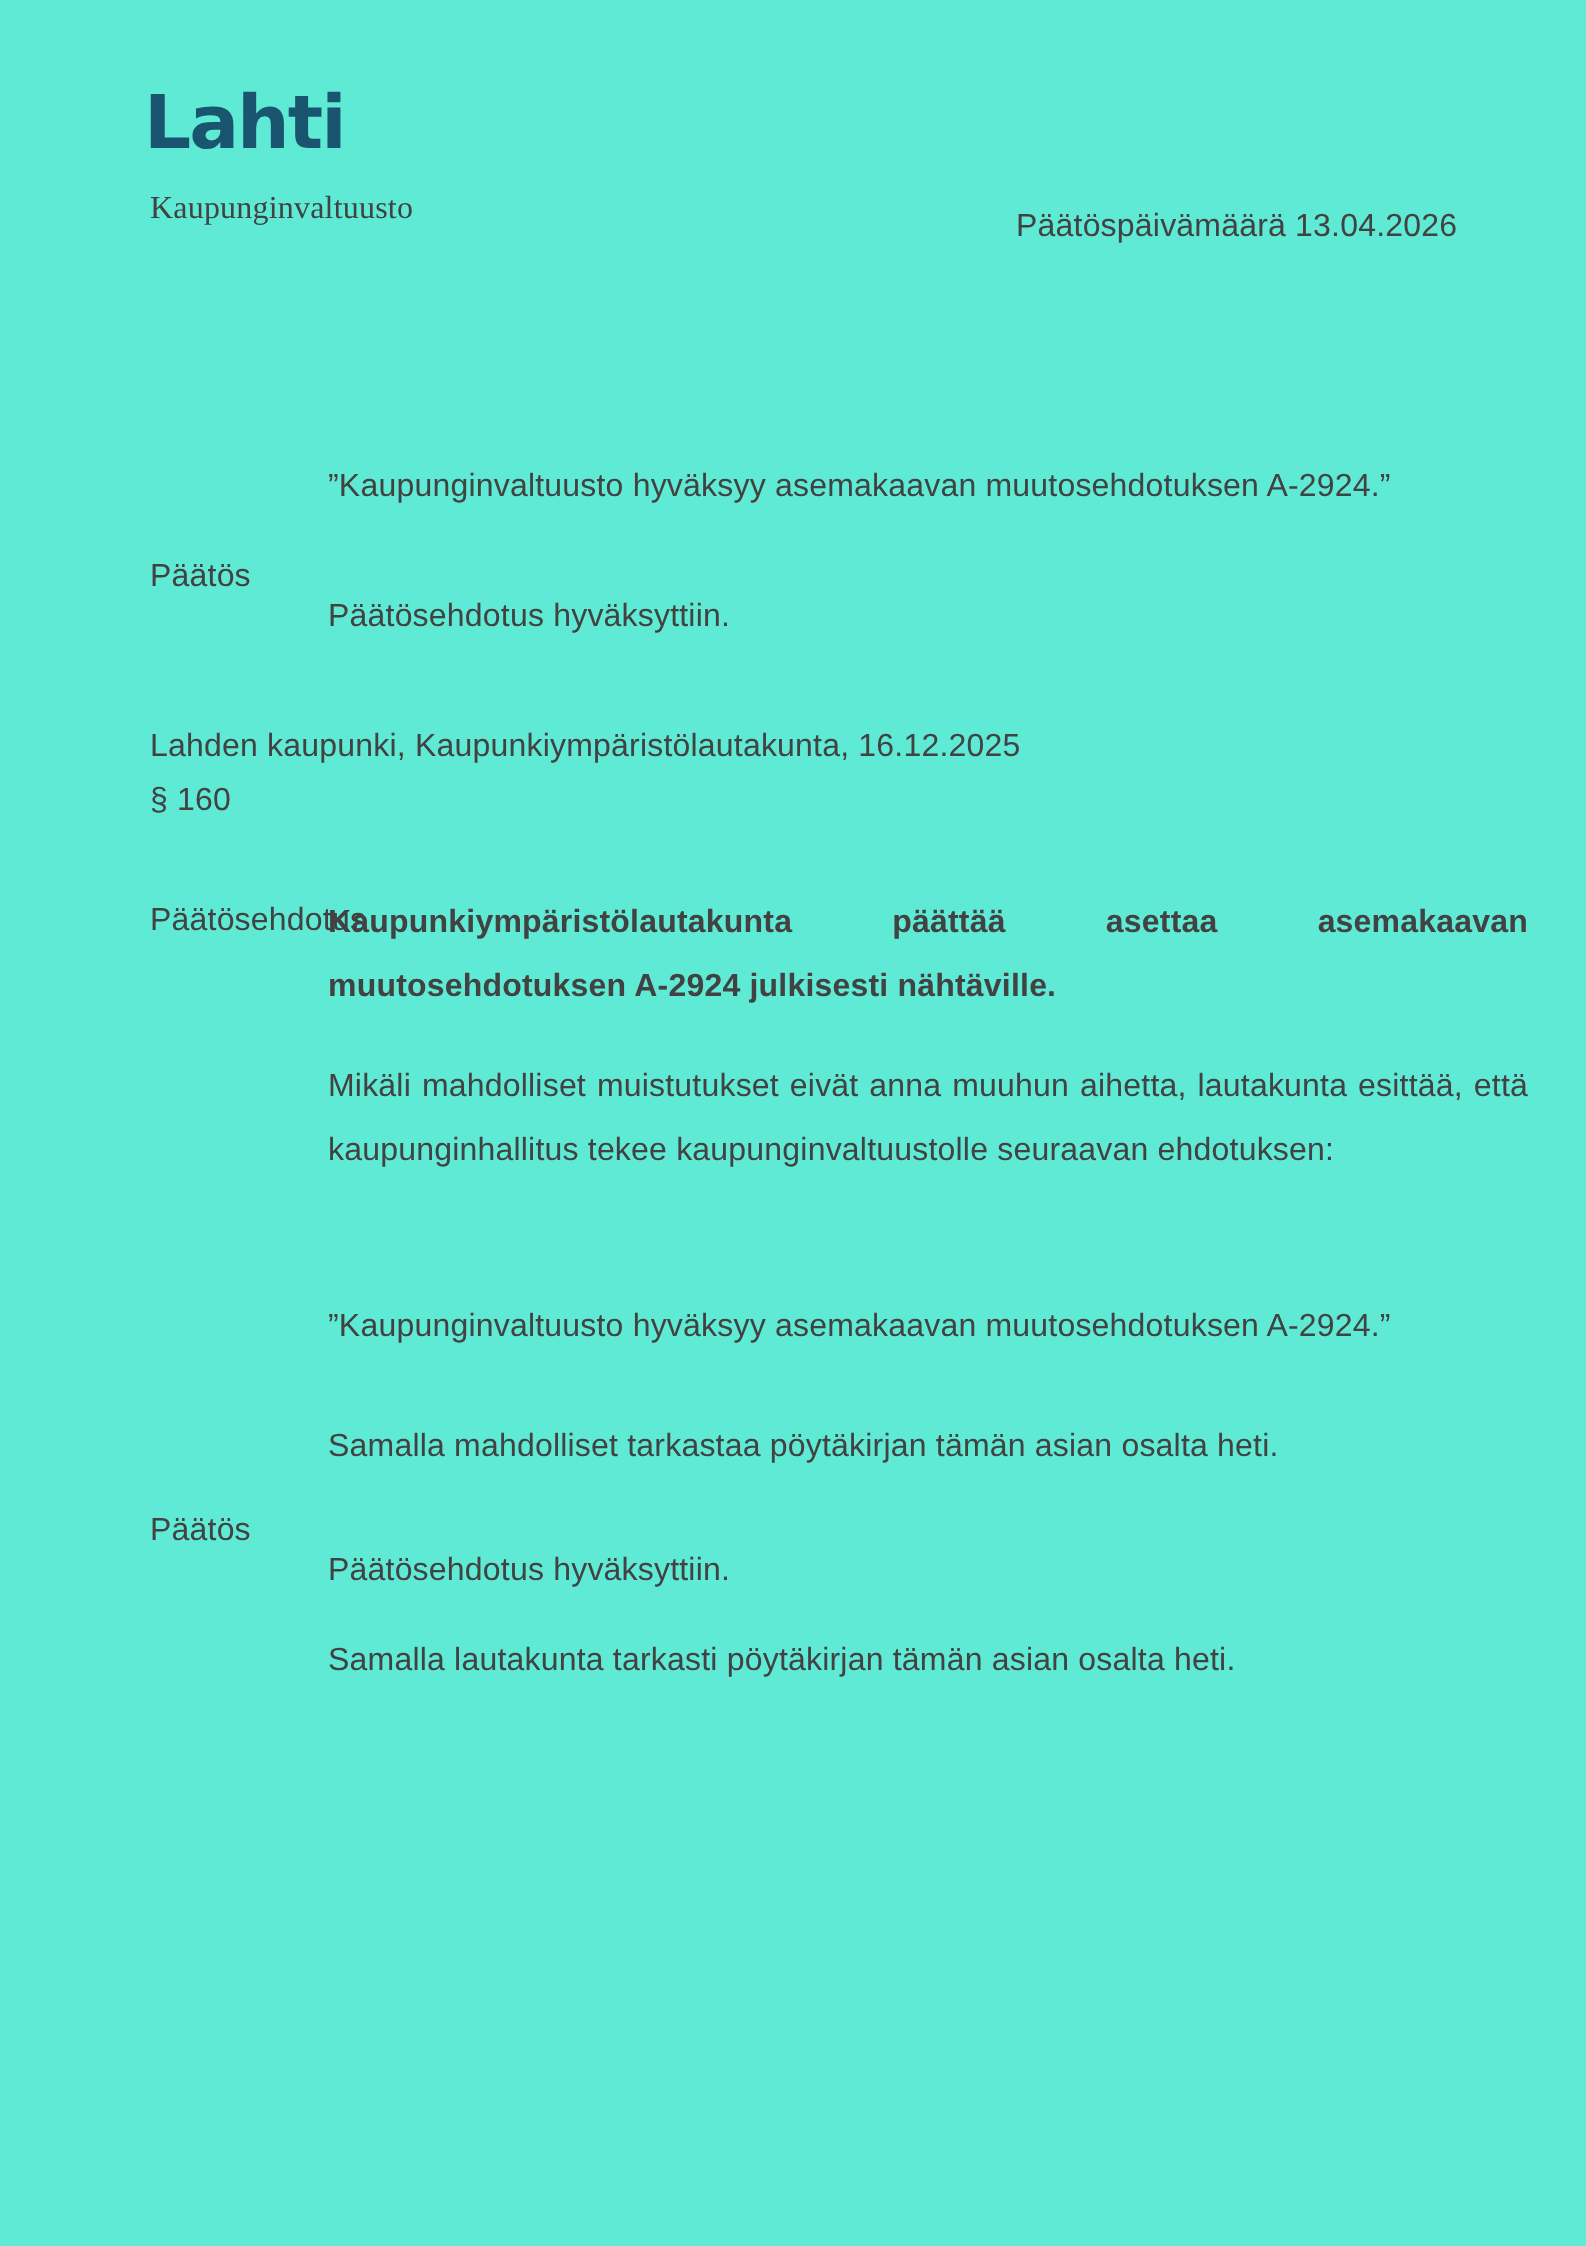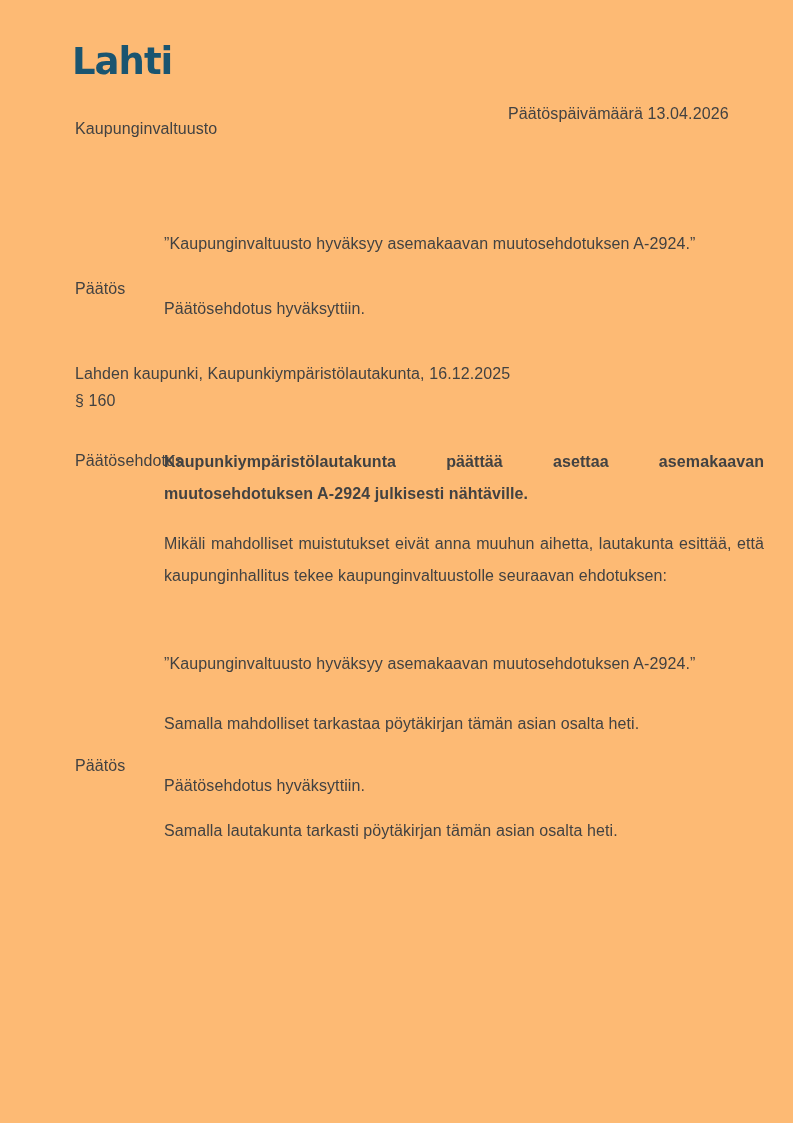--- a/index.html
+++ b/index.html
@@ -4,21 +4,21 @@
 <style>
   html, body {
     margin: 0;
     padding: 0;
     background: #ffffff;
   }
   .page {
     position: relative;
     width: 793px;
     height: 1123px;
-    background: #fdba74;
+    background: #5eead4;
     font-family: "Liberation Sans", sans-serif;
     font-size: 16px;
     letter-spacing: 0.1px;
     color: #424242;
     overflow: hidden;
   }
   .block {
     position: absolute;
     line-height: 21px;
     white-space: nowrap;
@@ -39,21 +39,21 @@
     font-size: 37px;
     line-height: 44px;
     letter-spacing: -1px;
     color: #1A5570;
   }
   
   .col-left  { left: 75px; }
   
   .col-body  { left: 164px; }
 
-  .pos-header-left   { top: 118px; }
+  .pos-header-left   { top: 94px; font-family: Liberation Serif, serif; }
   .pos-header-right  { top: 103px; left: 508px; }
   .pos-intro         { top: 175px; }
   .pos-quote1        { top: 233px; }
   .pos-decision1-lbl { top: 278px; }
   .pos-decision1-txt { top: 298px; }
   .pos-committee     { top: 363px; }
   .pos-section-num   { top: 390px; }
   .pos-proposal-lbl  { top: 450px; }
   .pos-proposal-txt  { top: 446px; font-weight: bold; }
   .pos-condition     { top: 528px; }

